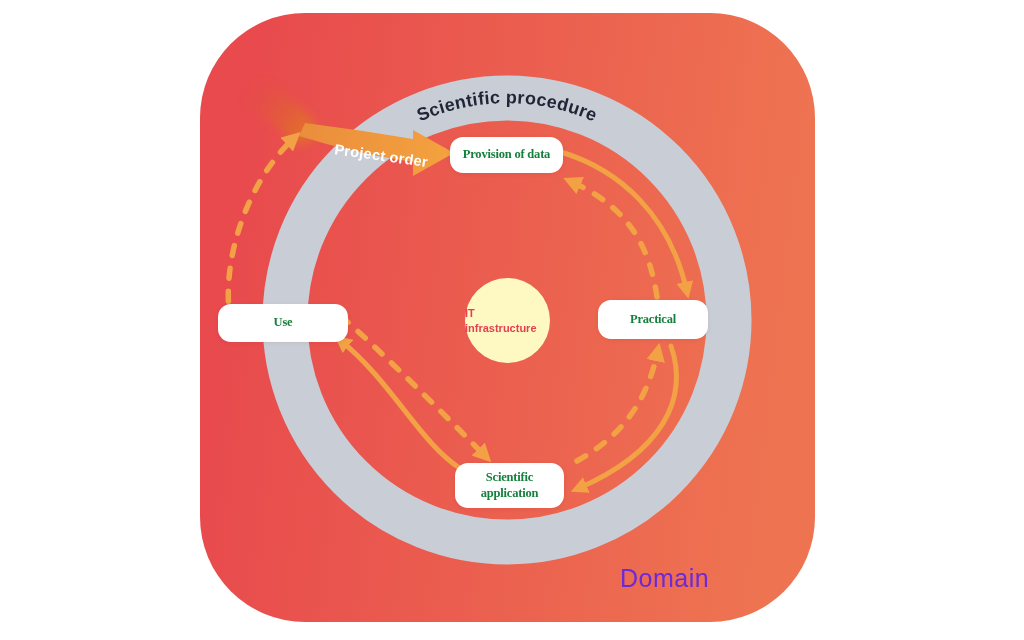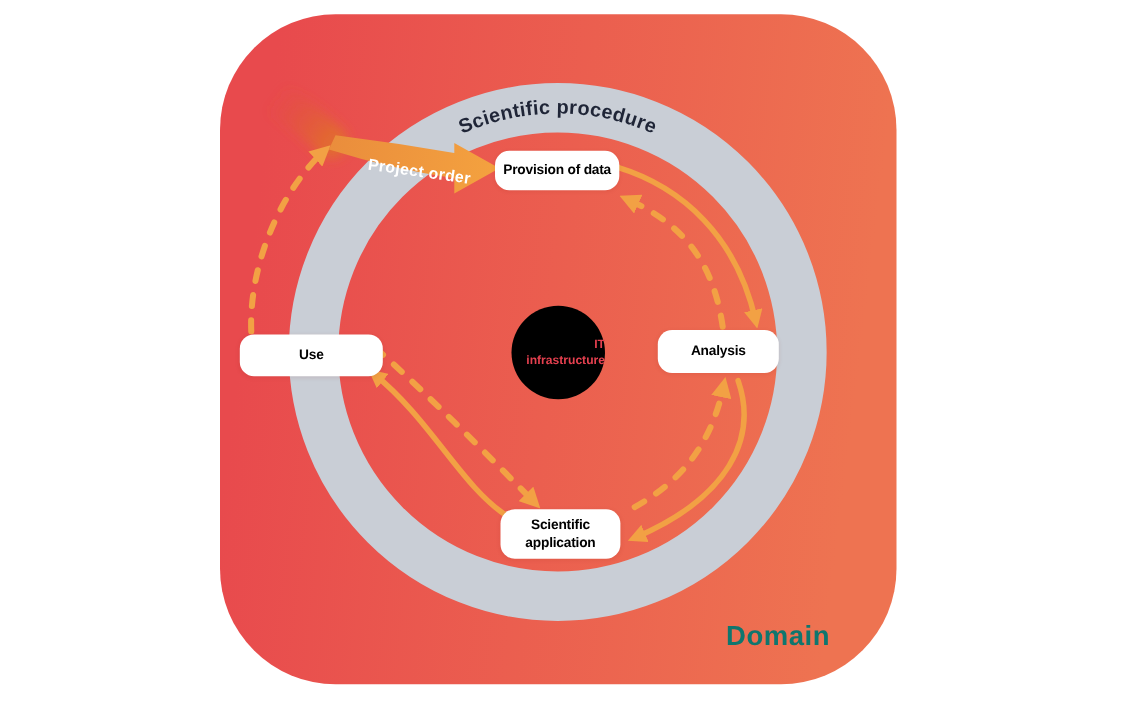--- a/index.html
+++ b/index.html
@@ -23,51 +23,52 @@
     width: 1024px; height: 640px;
   }
   .node {
     position: absolute;
     background: #ffffff;
     border-radius: 13px;
     display: flex;
     align-items: center;
     justify-content: center;
     text-align: center;
-    color: #000000;
+    color: #15803d;
     font-weight: bold;
     font-size: 12.5px;
     letter-spacing: -0.2px;
     line-height: 1.25;
     box-shadow: 0 1px 4px rgba(130, 25, 20, 0.10);
+    font-family: Liberation Serif, serif;
   }
   .node-provision { left: 450px; top: 137px; width: 113px; height: 36px; }
   .node-analysis  { left: 598px; top: 300px; width: 110px; height: 39px; }
   .node-practical { left: 455px; top: 463px; width: 109px; height: 45px; padding: 0 8px; box-sizing: border-box; }
   .node-use       { left: 218px; top: 304px; width: 130px; height: 38px; }
   .hub {
     position: absolute;
     left: 465px; top: 278px;
     width: 85px; height: 85px;
     border-radius: 50%;
-    background: #000000;
+    background: #fef9c3;
     display: flex;
     flex-direction: column;
-    align-items: flex-end;
+    align-items: flex-start;
     justify-content: center;
     color: #e5404f;
     font-weight: bold;
     font-size: 11px;
     line-height: 1.3;
   }
   .panel-label {
     position: absolute;
-    left: 660px; top: 564px;
-    color: #0f766e;
-    font-weight: bold;
+    left: 620px; top: 564px;
+    color: #6d28d9;
+    font-weight: normal;
     font-size: 25px;
     letter-spacing: 0.5px;
   }
   .ring-title-text {
     font-weight: bold;
     font-size: 18px;
     letter-spacing: 0.3px;
     fill: #1f2537;
   }
   .entry-arrow-text {
@@ -121,21 +122,21 @@
     <path d="M 231 324 C 219 262 248 180 295 137" fill="none" stroke="#f2a144" stroke-width="5.5" stroke-linecap="round" stroke-dasharray="10 13" marker-end="url(#ah)"></path>
 
     <path d="M 305 123 Q 360 130 413 139 L 413 130 L 454 153 L 413 176 L 413 162 Q 357 154 299 136 Z" fill="url(#arrowGrad)"></path>
     <text class="entry-arrow-text" transform="translate(334,154) rotate(8)">Project order</text>
   </svg>
 
   <div class="node node-provision">
     <span>Provision of data</span>
   </div>
   <div class="node node-analysis">
-    <span>Analysis</span>
+    <span>Practical</span>
   </div>
   <div class="node node-practical">
     <span>Scientific application</span>
   </div>
   <div class="node node-use">
     <span>Use</span>
   </div>
 
   <div class="hub">
     <span>IT</span>

